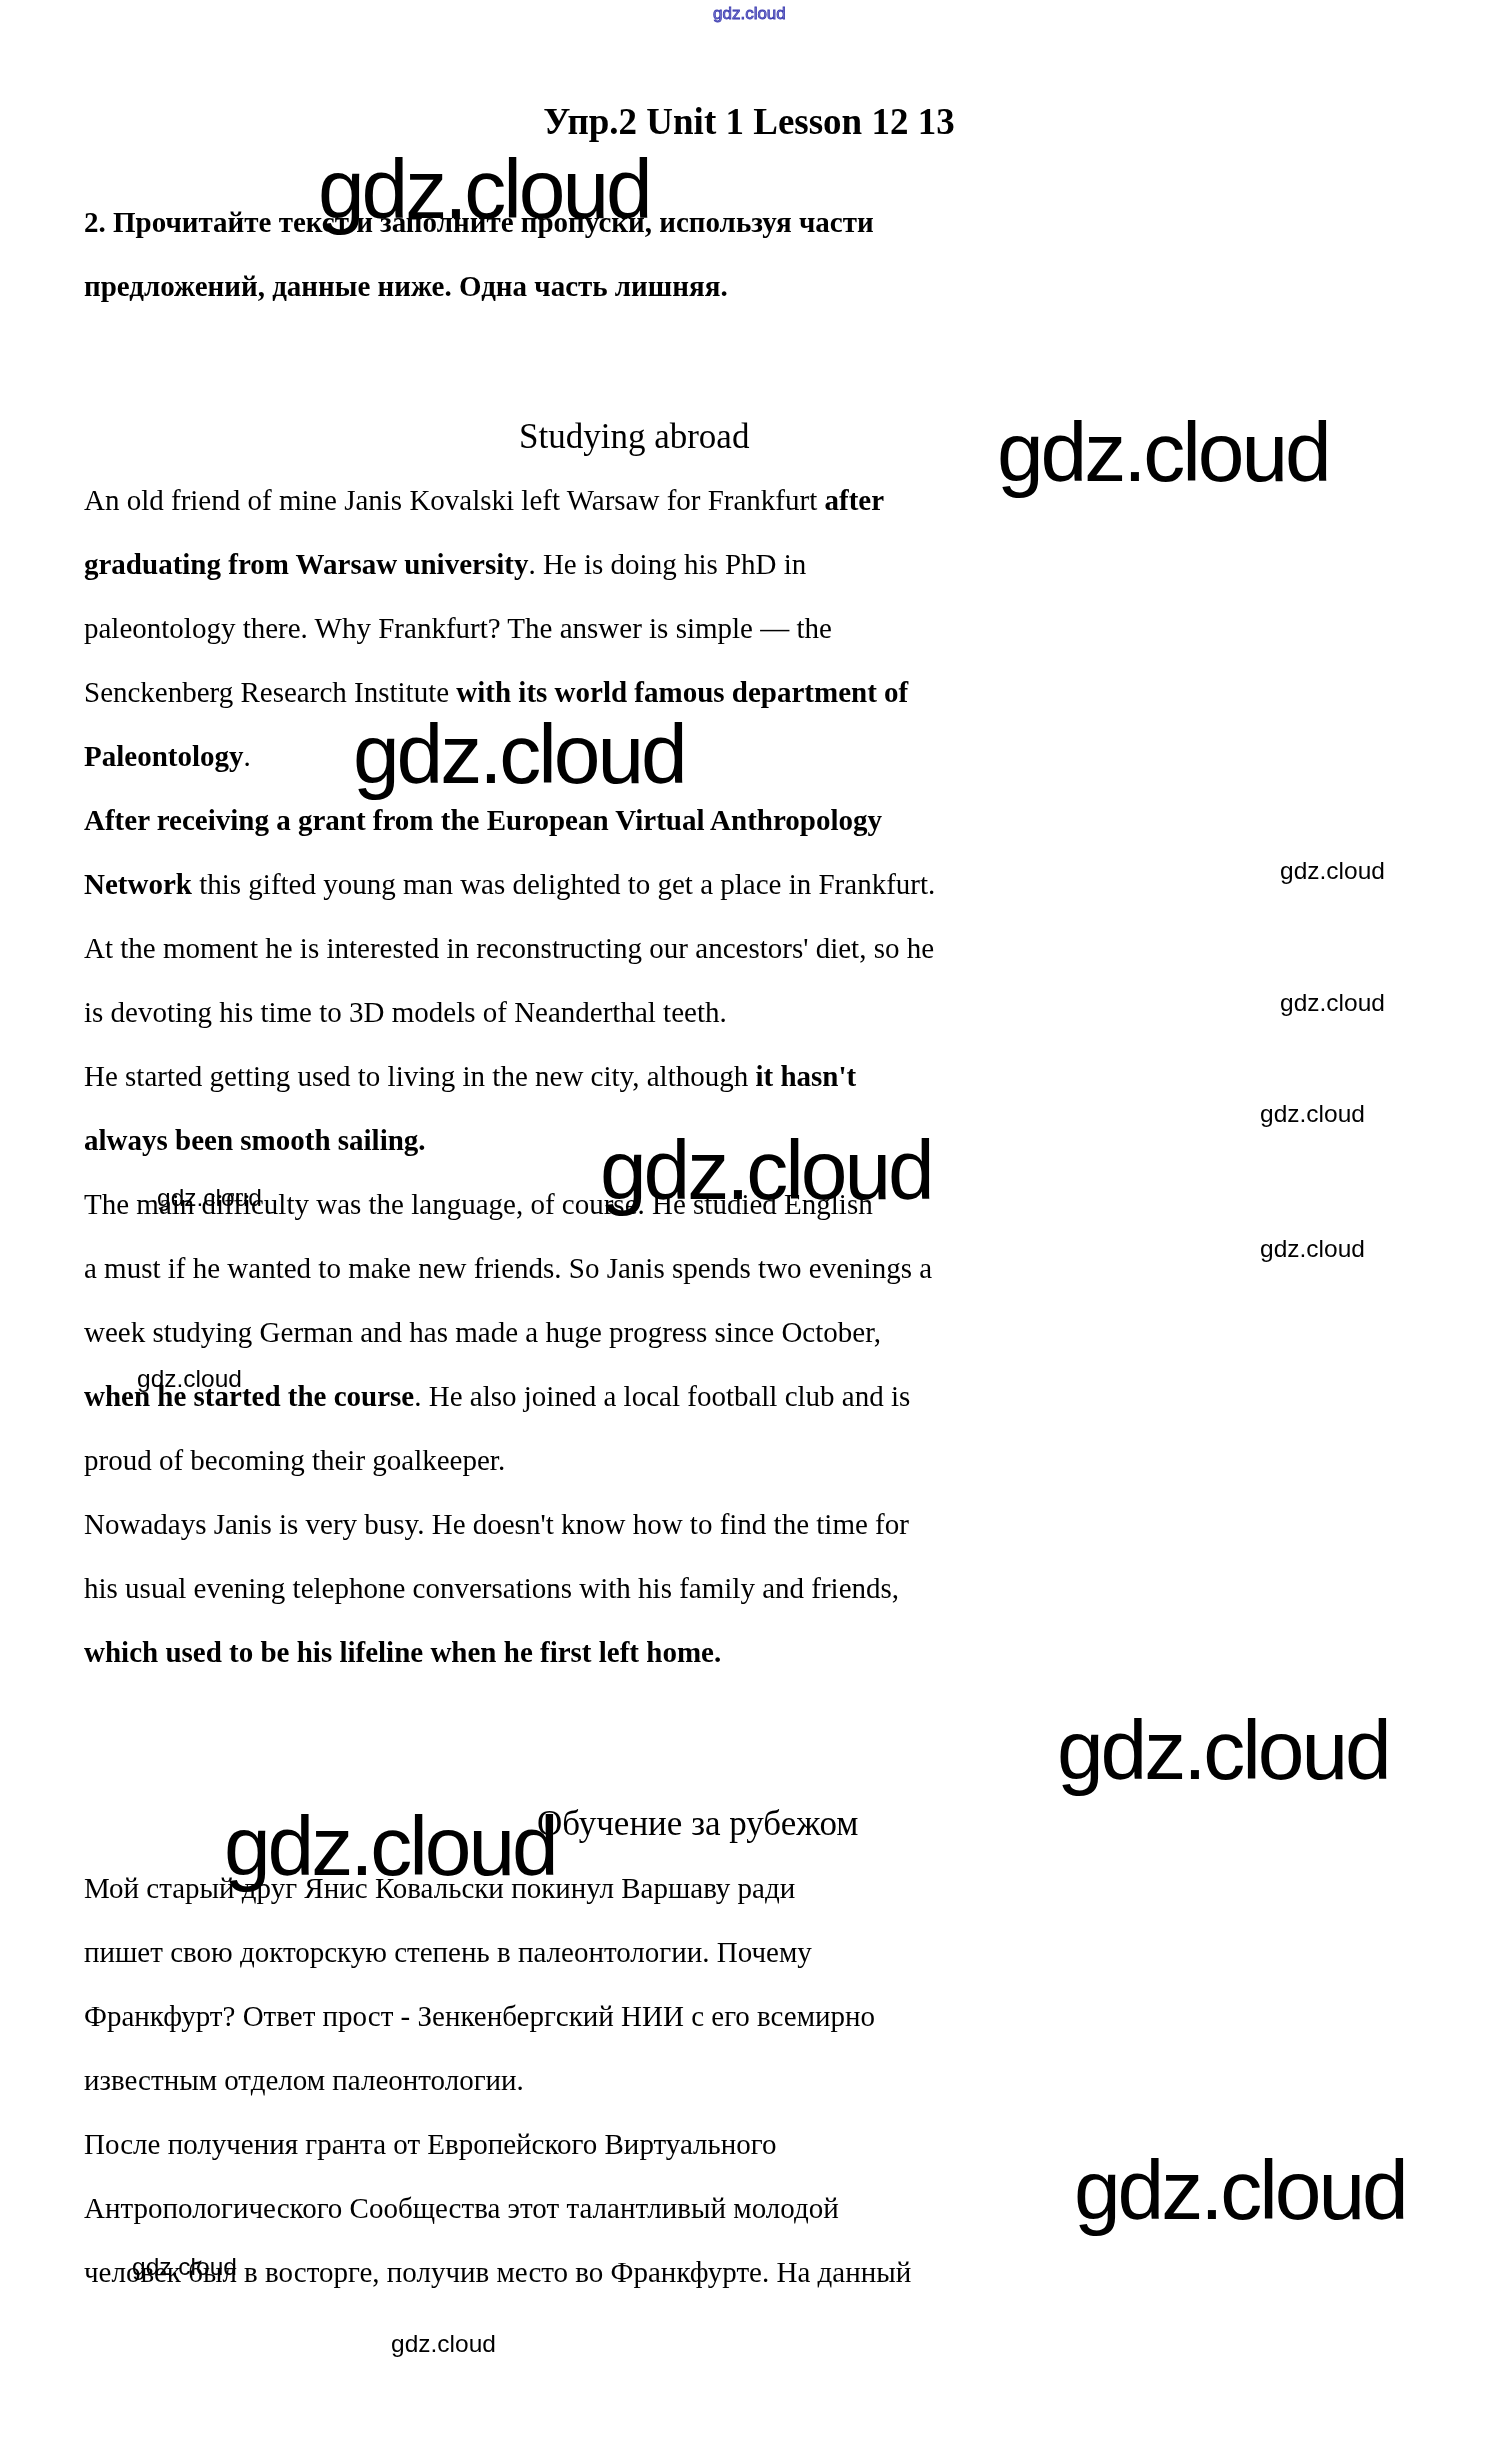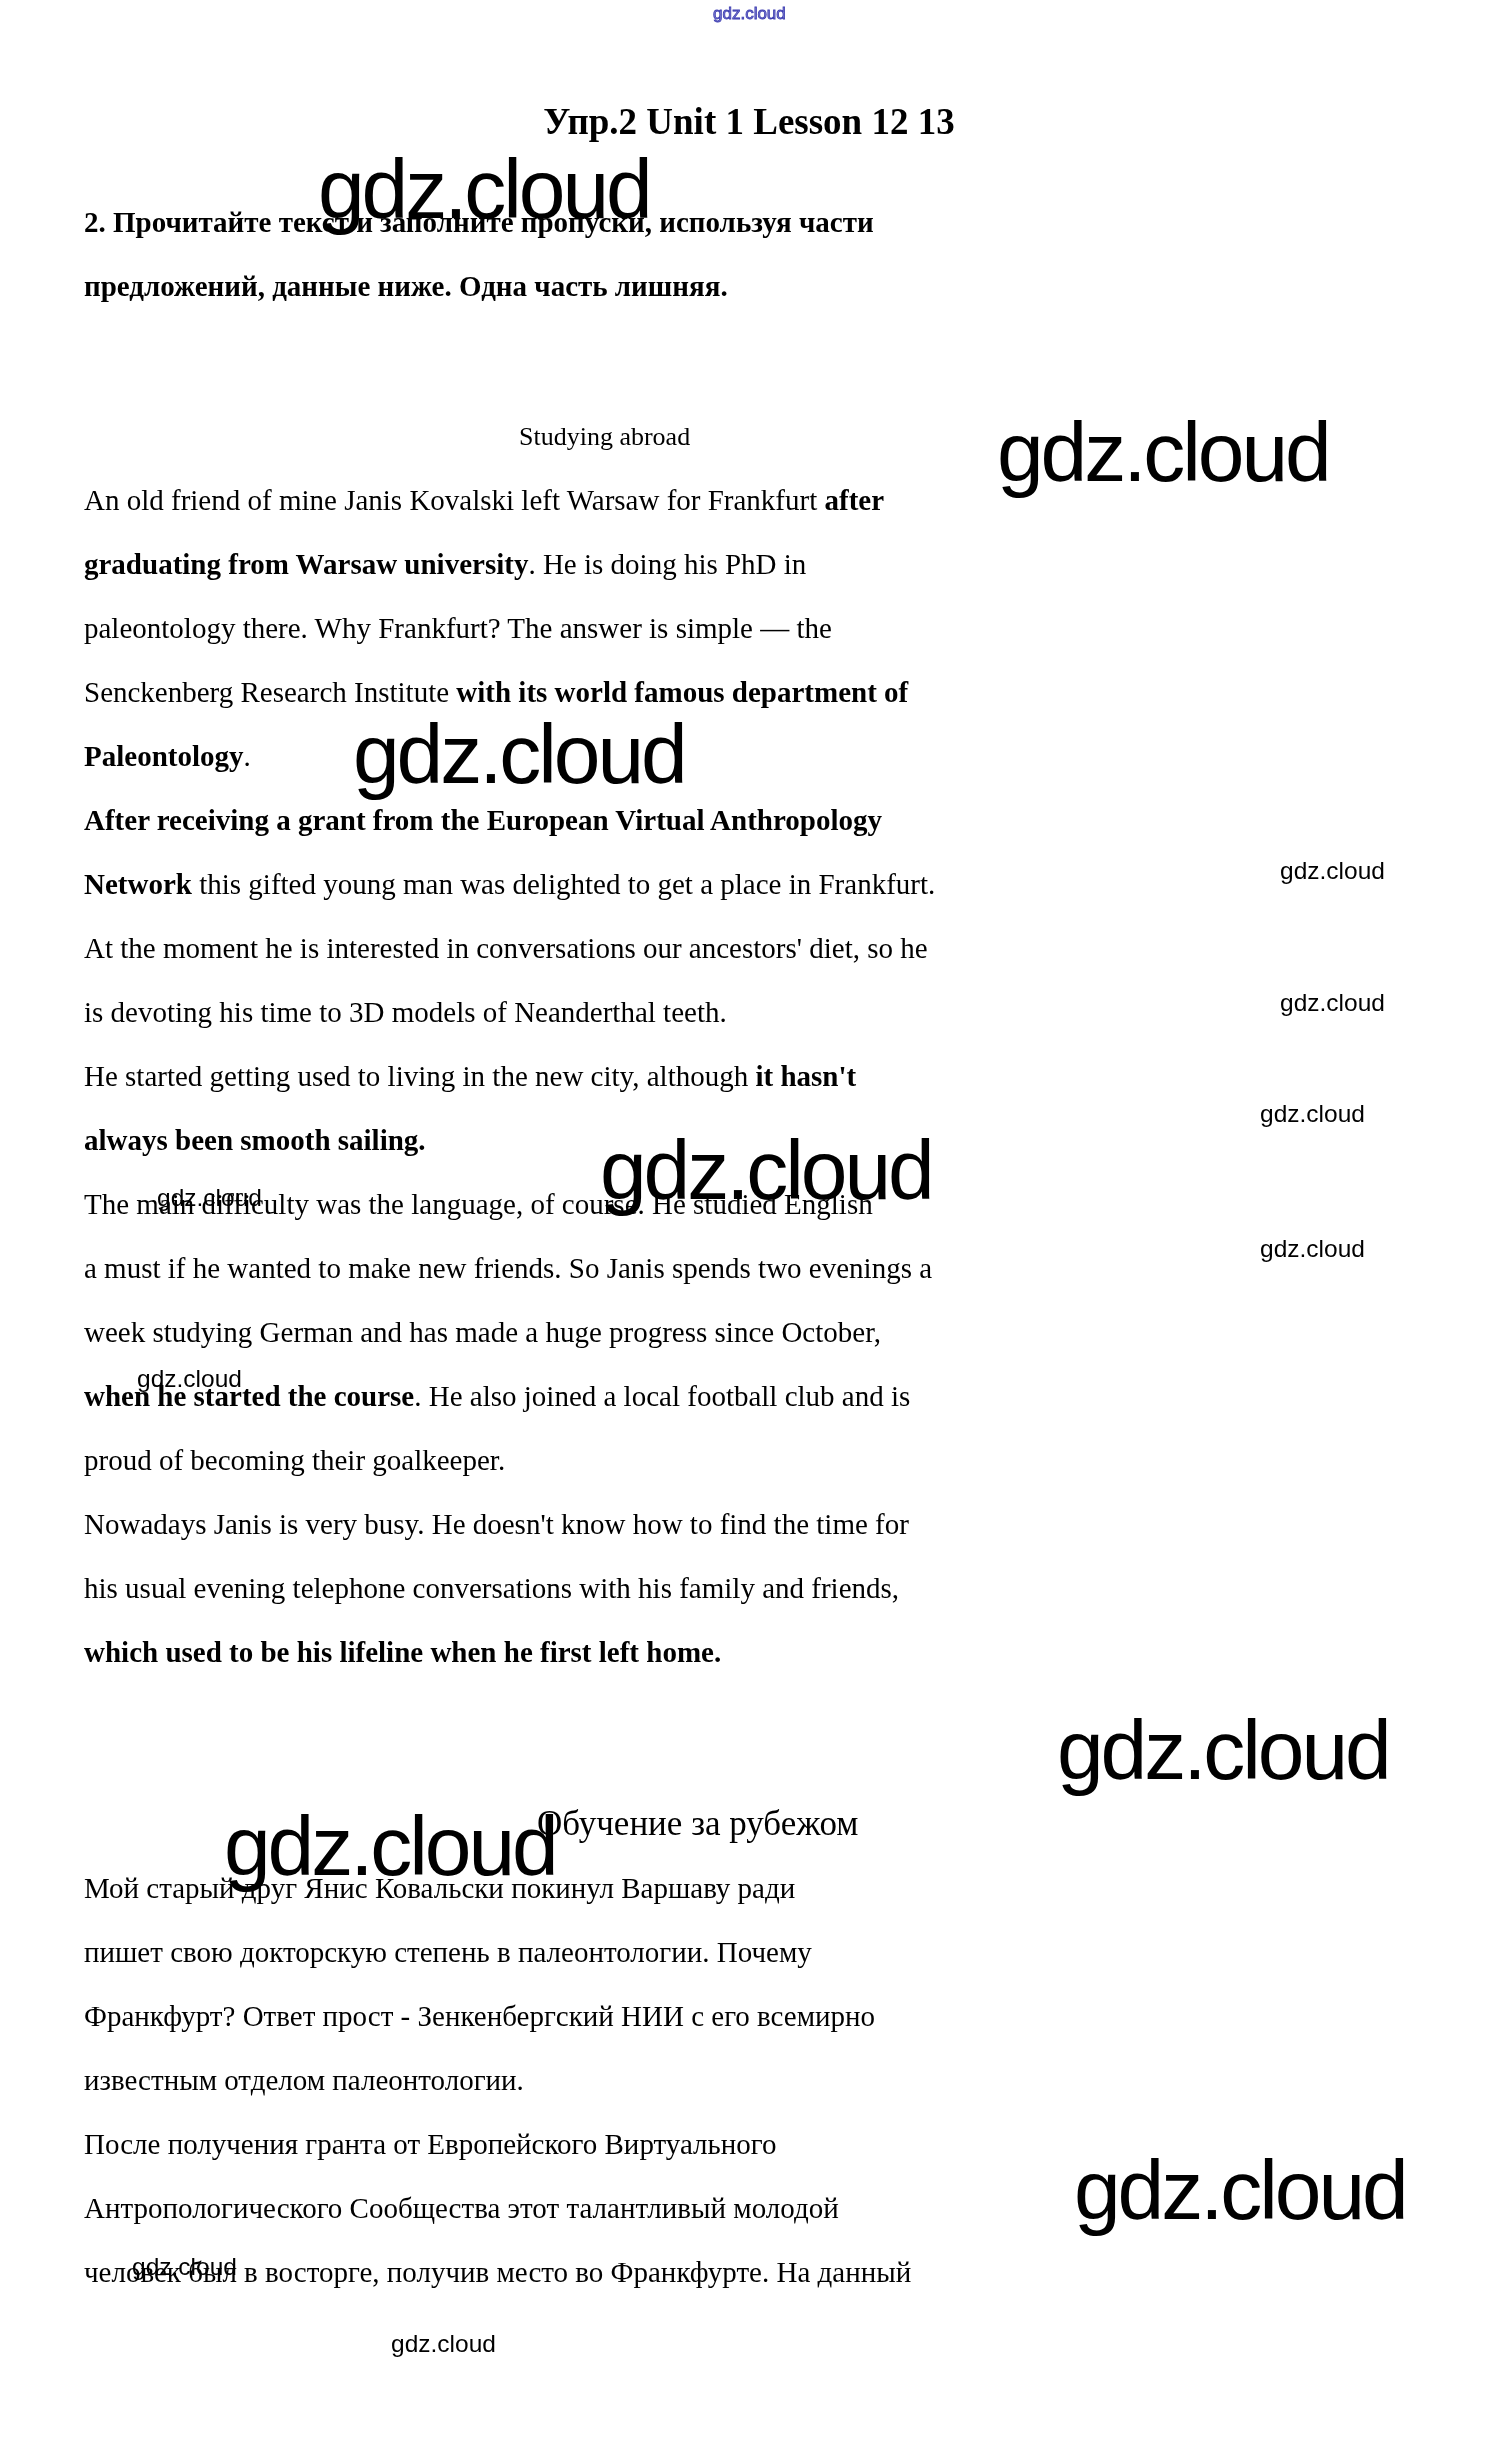--- a/index.html
+++ b/index.html
@@ -14,21 +14,21 @@
 
   
   .task{position:absolute;left:84px;top:190px;width:1304px;}
   .task .ln{font-weight:bold;}
 
   
   .ln{height:64px;line-height:64px;font-size:29px;white-space:nowrap;}
   .ln .b{font-weight:bold;}
 
   .subtitle-en{position:absolute;left:519px;top:405px;height:64px;line-height:64px;
-               font-size:26px;white-space:nowrap;}
+               font-size:35px;white-space:nowrap;}
   .subtitle-ru{position:absolute;left:537px;top:1792px;height:64px;line-height:64px;
                font-size:35px;white-space:nowrap;}
 
   .lines{position:absolute;left:84px;width:1388px;}
   #en-lines{top:468px;}
   #ru-lines{top:1856px;}
 
   
   .wm-big{position:absolute;font-family:"Liberation Sans",sans-serif;
           font-size:84px;line-height:1;letter-spacing:-3.1px;color:#000;
@@ -56,21 +56,21 @@
   <div class="subtitle-en">Studying abroad</div>
 
   <div id="en-lines" class="lines">
       <div class="ln"><span>An old friend of mine Janis Kovalski left Warsaw for Frankfurt </span><span class="b">after</span></div>
       <div class="ln"><span class="b">graduating from Warsaw university</span><span>. He is doing his PhD in</span></div>
       <div class="ln"><span>paleontology there. Why Frankfurt? The answer is simple — the</span></div>
       <div class="ln"><span>Senckenberg Research Institute </span><span class="b">with its world famous department of</span></div>
       <div class="ln"><span class="b">Paleontology</span><span>.</span></div>
       <div class="ln"><span class="b">After receiving a grant from the European Virtual Anthropology</span></div>
       <div class="ln"><span class="b">Network </span><span>this gifted young man was delighted to get a place in Frankfurt.</span></div>
-      <div class="ln"><span>At the moment he is interested in conversations our ancestors' diet, so he</span></div>
+      <div class="ln"><span>At the moment he is interested in reconstructing our ancestors' diet, so he</span></div>
       <div class="ln"><span>is devoting his time to 3D models of Neanderthal teeth.</span></div>
       <div class="ln"><span>He started getting used to living in the new city, although </span><span class="b">it hasn't</span></div>
       <div class="ln"><span class="b">always been smooth sailing.</span></div>
       <div class="ln"><span>The main difficulty was the language, of course. He studied English</span></div>
       <div class="ln"><span>a must if he wanted to make new friends. So Janis spends two evenings a</span></div>
       <div class="ln"><span>week studying German and has made a huge progress since October,</span></div>
       <div class="ln"><span class="b">when he started the course</span><span>. He also joined a local football club and is</span></div>
       <div class="ln"><span>proud of becoming their goalkeeper.</span></div>
       <div class="ln"><span>Nowadays Janis is very busy. He doesn't know how to find the time for</span></div>
       <div class="ln"><span>his usual evening telephone conversations with his family and friends,</span></div>

